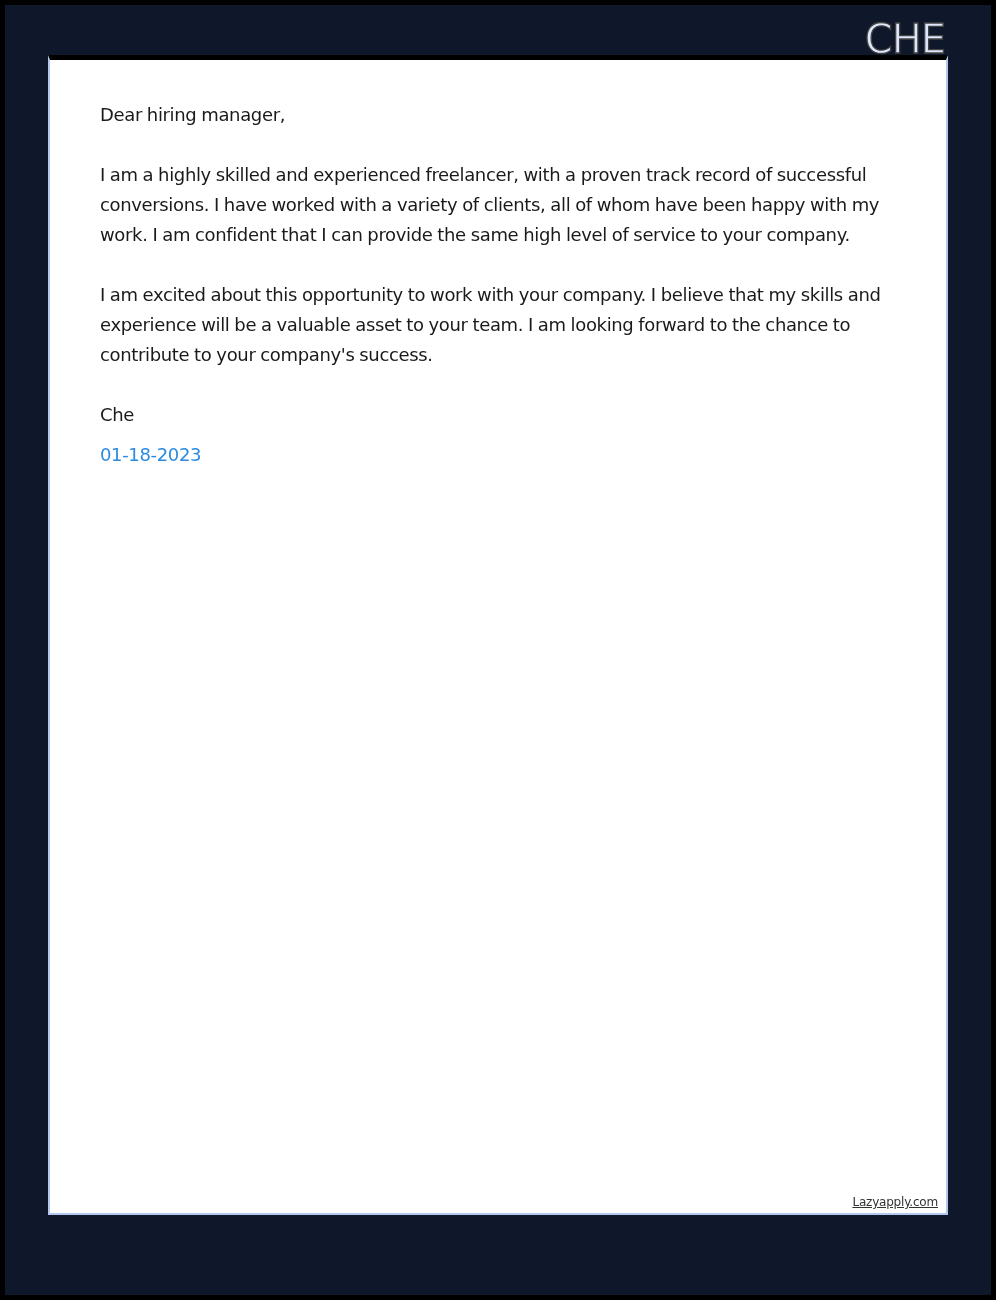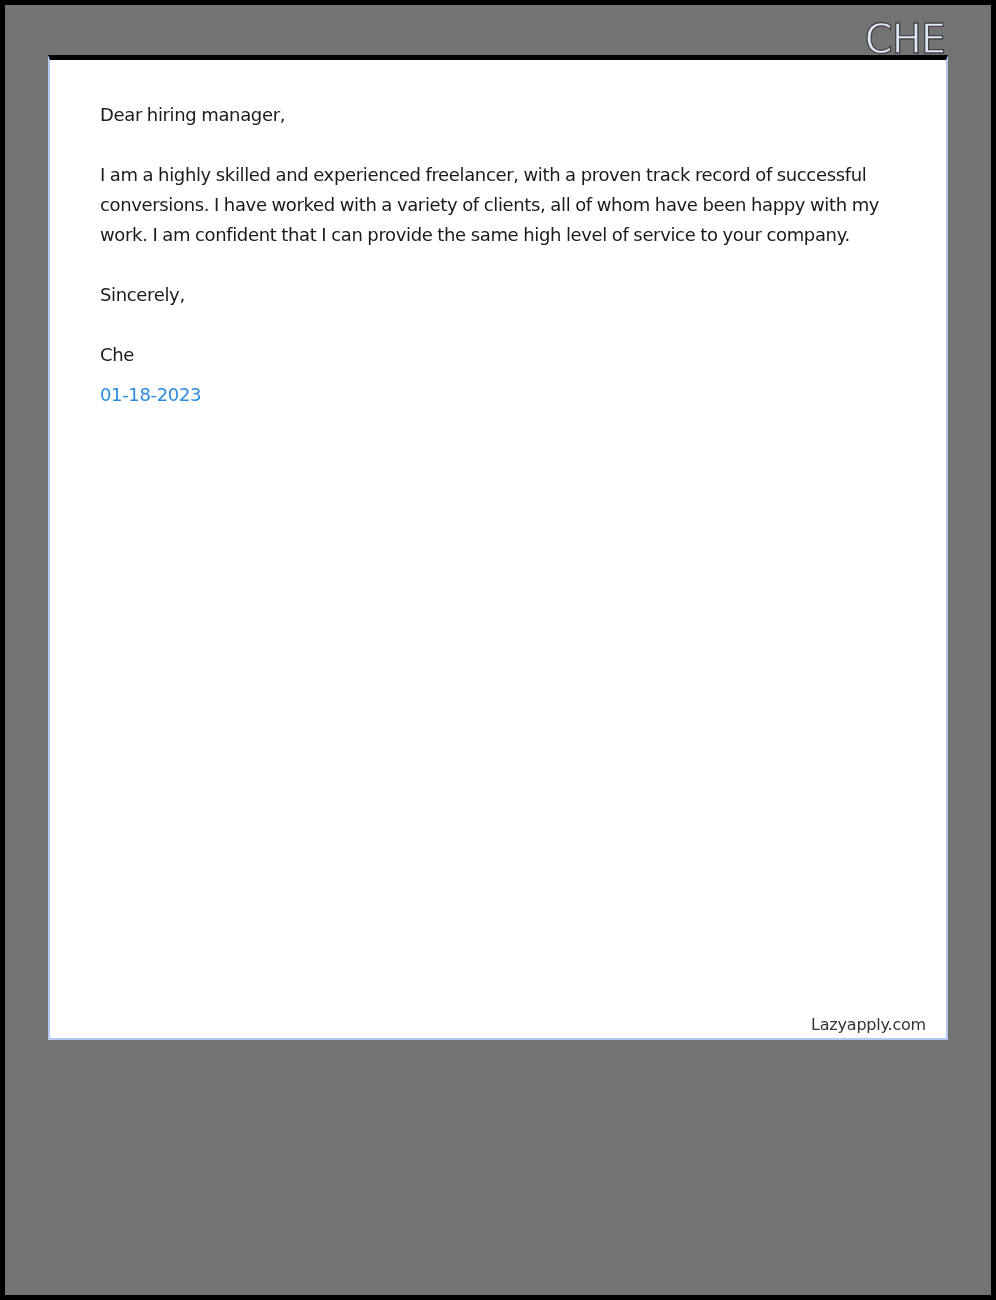--- a/index.html
+++ b/index.html
@@ -5,38 +5,38 @@
     * { margin: 0; padding: 0; box-sizing: border-box; }
     html, body { width: 996px; height: 1300px; overflow: hidden; }
     body {
       background: #000;
       font-family: "DejaVu Sans", sans-serif;
     }
     .frame {
       position: absolute;
       left: 5px; top: 5px;
       width: 986px; height: 1290px;
-      background: #737373;
+      background: #0f172a;
     }
     .monogram {
       position: absolute;
       right: 46px;
       top: 12px;
       font-family: "DejaVu Sans", sans-serif;
       font-size: 40px;
       line-height: 44px;
       letter-spacing: -1px;
       color: #dfe7fb;
       -webkit-text-stroke: 1.3px #444;
       font-weight: normal;
     }
     .page {
       position: absolute;
       left: 43px; top: 50px;
-      width: 900px; height: 985px;
+      width: 900px; height: 1160px;
       background: #fff;
       border: 2px solid #b3c8f0;
       border-top: 5px solid #000;
     }
     .letter {
       position: absolute;
       left: 50px;
       top: 40px;
       width: 800px;
       font-size: 18px;
@@ -46,36 +46,37 @@
       word-spacing: -0.5px;
     }
     .letter p { margin-bottom: 30px; }
     .letter p.name { margin-bottom: 10px; }
     .letter .date {
       color: #2a8be0;
       margin-bottom: 0;
     }
     .footer-credit {
       position: absolute;
-      right: 20px;
+      right: 8px;
       bottom: 4px;
-      font-size: 16px;
+      font-size: 12px;
       color: #333;
       letter-spacing: -0.2px;
+      text-decoration: underline;
     }
   </style>
 </head>
 <body>
 
 <div class="frame">
   <div class="monogram">CHE</div>
 
   <div class="page">
     <div class="letter">
       <p>Dear hiring manager,</p>
       <p>I am a highly skilled and experienced freelancer, with a proven track record of successful conversions. I have worked with a variety of clients, all of whom have been happy with my work. I am confident that I can provide the same high level of service to your company.</p>
-      <p>Sincerely,</p>
+      <p>I am excited about this opportunity to work with your company. I believe that my skills and experience will be a valuable asset to your team. I am looking forward to the chance to contribute to your company's success.</p>
       <p class="name">Che</p>
       <p class="date">01-18-2023</p>
     </div>
     <div class="footer-credit">Lazyapply.com</div>
   </div>
 </div>
 
 </body></html>

